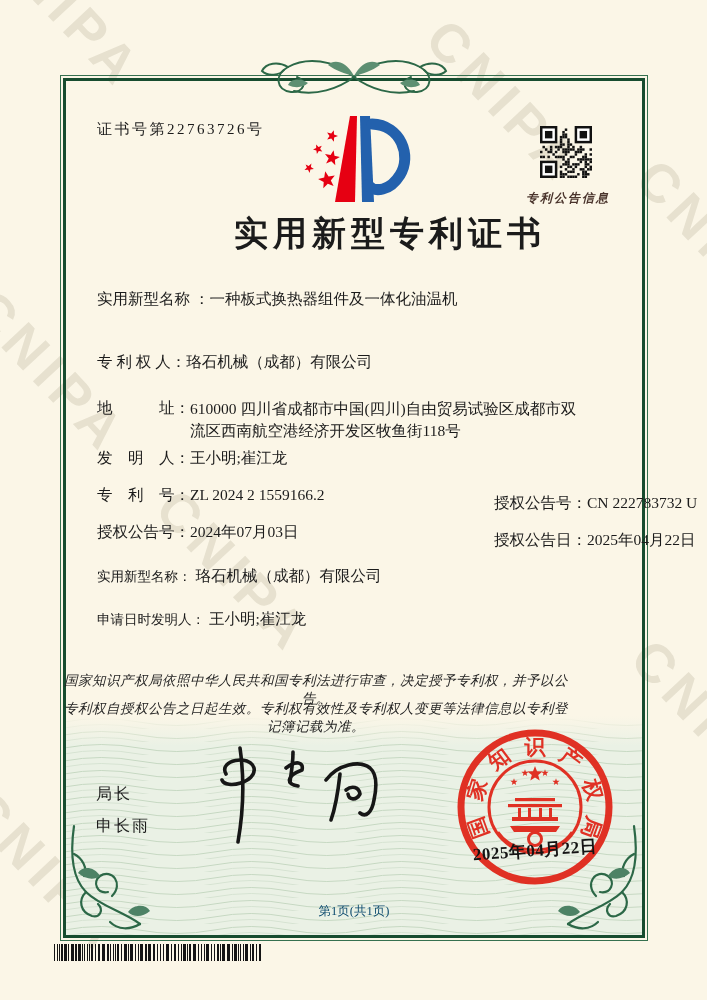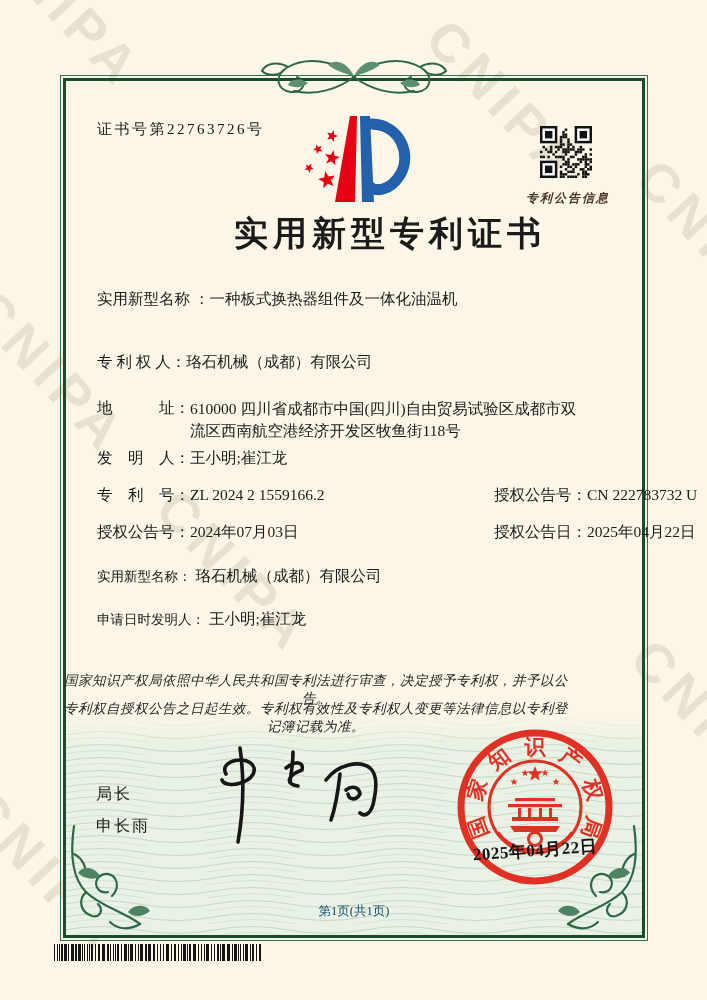--- a/index.html
+++ b/index.html
@@ -22,21 +22,21 @@
   .qr{position:absolute;left:540px;top:126px;width:52px;height:52px;}
   .qr-caption{position:absolute;left:508px;top:190px;width:120px;text-align:center;
       font-size:12px;letter-spacing:2px;color:#4a342c;font-style:italic;font-weight:bold;}
   .title{position:absolute;left:64px;top:211px;width:652px;text-align:center;
       font-size:34px;font-weight:bold;letter-spacing:5px;}
   .row{position:absolute;left:97px;font-size:15.5px;white-space:nowrap;}
   .row .lab{display:inline-block;}
   .addr{display:flex;}
   .addr .val{white-space:normal;width:440px;line-height:22px;}
   .small-lab{font-size:13.5px;}
-  .rcol{position:absolute;left:397px;top:0;}
+  .rcol{position:absolute;left:397px;top:8px;}
   .statement{position:absolute;left:64px;width:504px;text-align:center;font-size:13.5px;
       font-style:italic;letter-spacing:0.5px;color:#1f1f1f;}
   .signer{position:absolute;left:96px;font-size:16px;letter-spacing:2px;}
   .sig{position:absolute;left:200px;top:740px;width:185px;height:108px;}
   .seal{position:absolute;left:440px;top:712px;width:190px;height:190px;opacity:0.97;}
   .seal-date{position:absolute;left:455px;top:839px;width:160px;text-align:center;
       font-size:17px;font-weight:bold;color:#141414;transform:rotate(-4deg);letter-spacing:0.5px;}
   .footer{position:absolute;left:64px;top:903px;width:580px;text-align:center;font-size:12.5px;color:#0c4a6e;z-index:5;}
   .barcode{position:absolute;left:54px;top:944px;width:212px;height:17px;z-index:5;}
   .ornament-top{position:absolute;left:238px;top:49px;width:232px;height:54px;z-index:4;}

